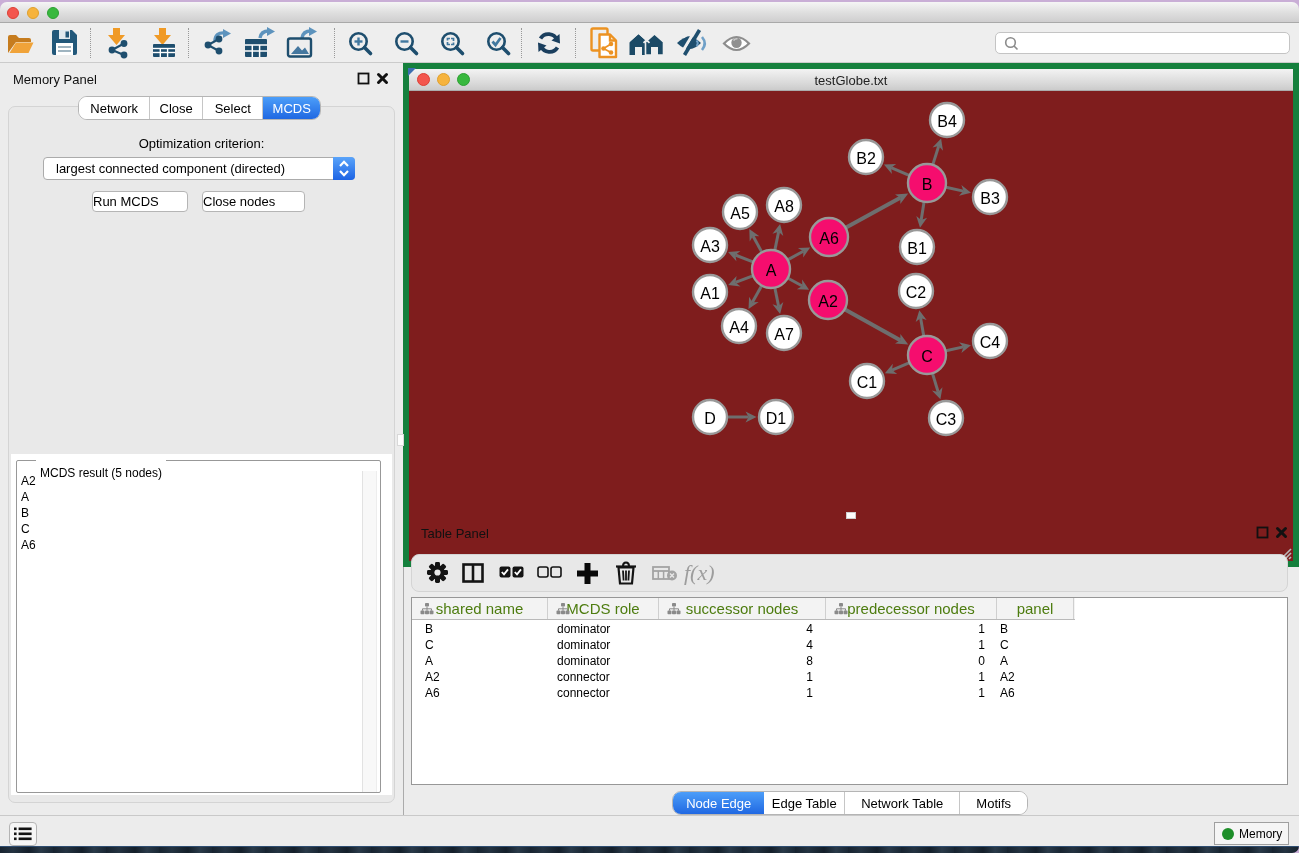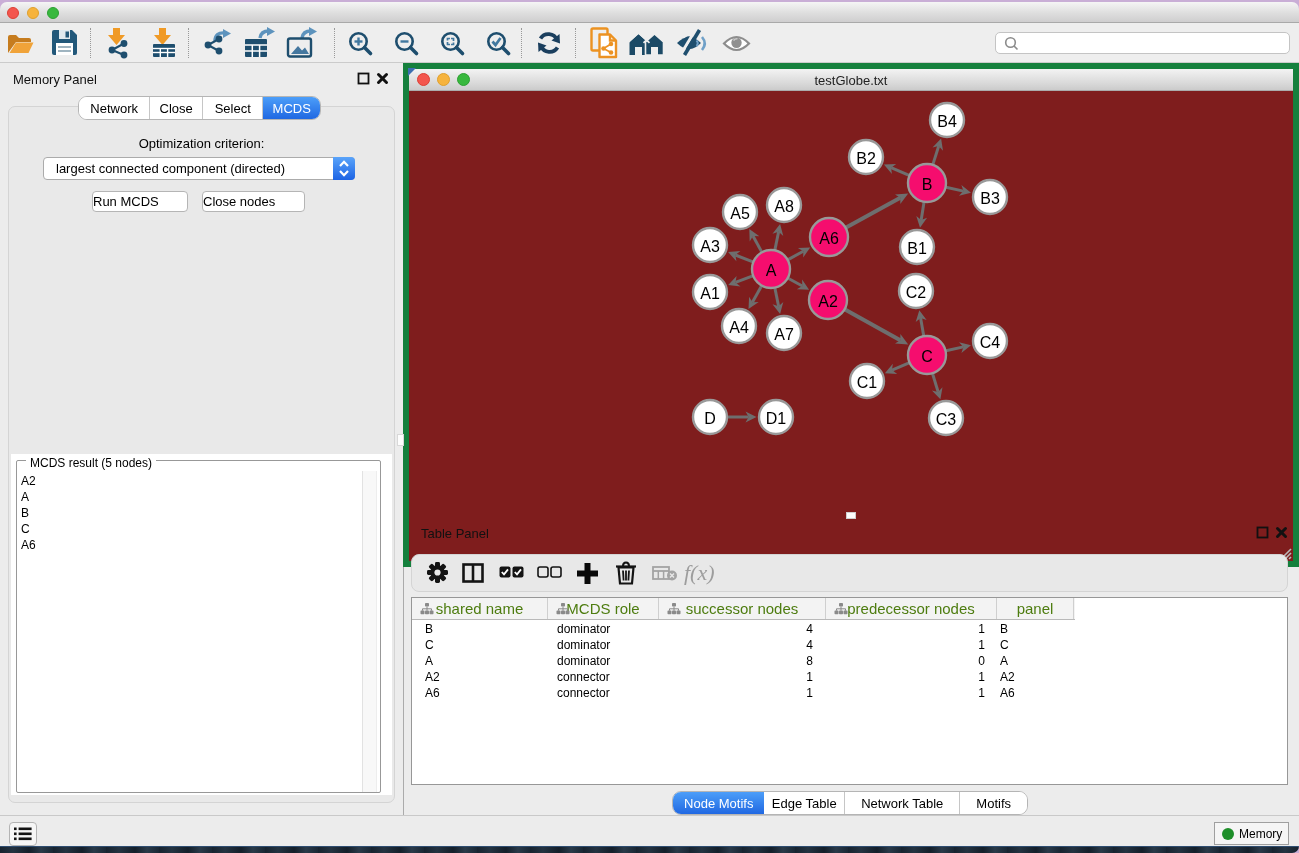--- a/index.html
+++ b/index.html
@@ -16,21 +16,21 @@
 .tab{height:100%;display:flex;align-items:center;justify-content:center;font-size:13px;color:#000;background:#fff;border-right:1px solid #c6c6c6}
 .tab:last-child{border-right:none}
 .tab.sel{background:linear-gradient(#4c9ef9,#2068e2);color:#fff;border-right:none}
 #cp-panel{position:absolute;left:8px;top:106px;width:387px;height:697px;background:#e9e9e9;border:1px solid #d4d4d4;border-radius:7px}
 #opt-label{position:absolute;left:8px;top:136px;width:387px;text-align:center;font-size:13px;color:#000}
 #combo{position:absolute;left:43px;top:157px;width:312px;height:23px;background:#fff;border:1px solid #ababab;border-radius:4px;font-size:13px;line-height:21px;padding-left:12px;color:#000}
 #combo .step{position:absolute;right:-1px;top:-1px;width:22px;height:23px;border-radius:0 4px 4px 0;background:linear-gradient(#5aa4fa,#1c63e4)}
 .btn{position:absolute;height:21px;background:#fff;border:1px solid #b5b5b5;border-radius:4px;font-size:13px;color:#000}
 #resultbox{position:absolute;left:11px;top:454px;width:381px;height:341px;background:#fff}
 #fieldset{position:absolute;left:5px;top:6px;width:365px;height:333px;border:1px solid #989898;border-radius:2px}
-#fieldlabel{position:absolute;left:9px;top:-7px;background:#fff;font-size:12px;padding:2px 4px;color:#000}
+#fieldlabel{position:absolute;left:19px;top:-7px;background:#fff;font-size:12px;padding:12px 4px;color:#000}
 #mlist{position:absolute;left:10px;top:19px;width:330px;font-size:12px;line-height:16px;color:#000}
 #scrolltrack{position:absolute;left:351px;top:17px;width:15px;height:321px;background:#f8f8f8;border-left:1px solid #e2e2e2;border-right:1px solid #ededed}
 #netframe{position:absolute;left:403px;top:63px;width:896px;height:504px;background:#7f1d1d;border:6px solid #15803d}
 #nettitle{position:absolute;left:0;top:0;width:100%;height:22px;background:linear-gradient(#f3f3f3,#d8d8d8 70%,#cbcbcb);border-bottom:1px solid #ababab}
 #netname{position:absolute;width:100%;text-align:center;top:4px;font-size:13px;color:#222}
 .red{background:#f3564e;border:1px solid #dd4035}
 .yel{background:#f6b33d;border:1px solid #e0a02c}
 .grn{background:#38b83e;border:1px solid #2da033}
 #tp-title{position:absolute;left:421px;top:526px;font-size:13px;color:#111}
 #tp-toolbar{position:absolute;left:411px;top:554px;width:877px;height:38px;background:#e8e8e8;border:1px solid #d4d4d4;border-radius:8px}
@@ -352,21 +352,21 @@
             <line x1="7" y1="3.6" x2="7" y2="7.6"></line>
             <line x1="2.5" y1="5.8" x2="11.5" y2="5.8"></line>
             <line x1="2.5" y1="5.8" x2="2.5" y2="7.6"></line>
             <line x1="11.5" y1="5.8" x2="11.5" y2="7.6"></line>
           </g>
         </svg>predecessor nodes</div>
   <div class="th" style="width:77px">panel</div>
  </div>
 </div>
 <div class="tabbar" style="left:672px;top:791px;width:356px">
- <div class="tab sel" style="width:92px">Node Motifs</div>
+ <div class="tab sel" style="width:92px">Node Edge</div>
  <div class="tab" style="width:81px">Edge Table</div>
  <div class="tab" style="width:116px">Network Table</div>
  <div class="tab" style="width:67px">Motifs</div>
 </div>
 <div id="statusbar"></div>
 <div id="darkstrip"></div>
 <div id="membtn"><span style="display:inline-block;width:12px;height:12px;border-radius:50%;background:#1e8f2a;margin:5px 5px 0 7px;vertical-align:top"></span><span style="line-height:22px">Memory</span></div>
 <div id="listbtn">
     <svg width="18" height="14" style="position:absolute;left:4px;top:4px">
       <g fill="#141414">

